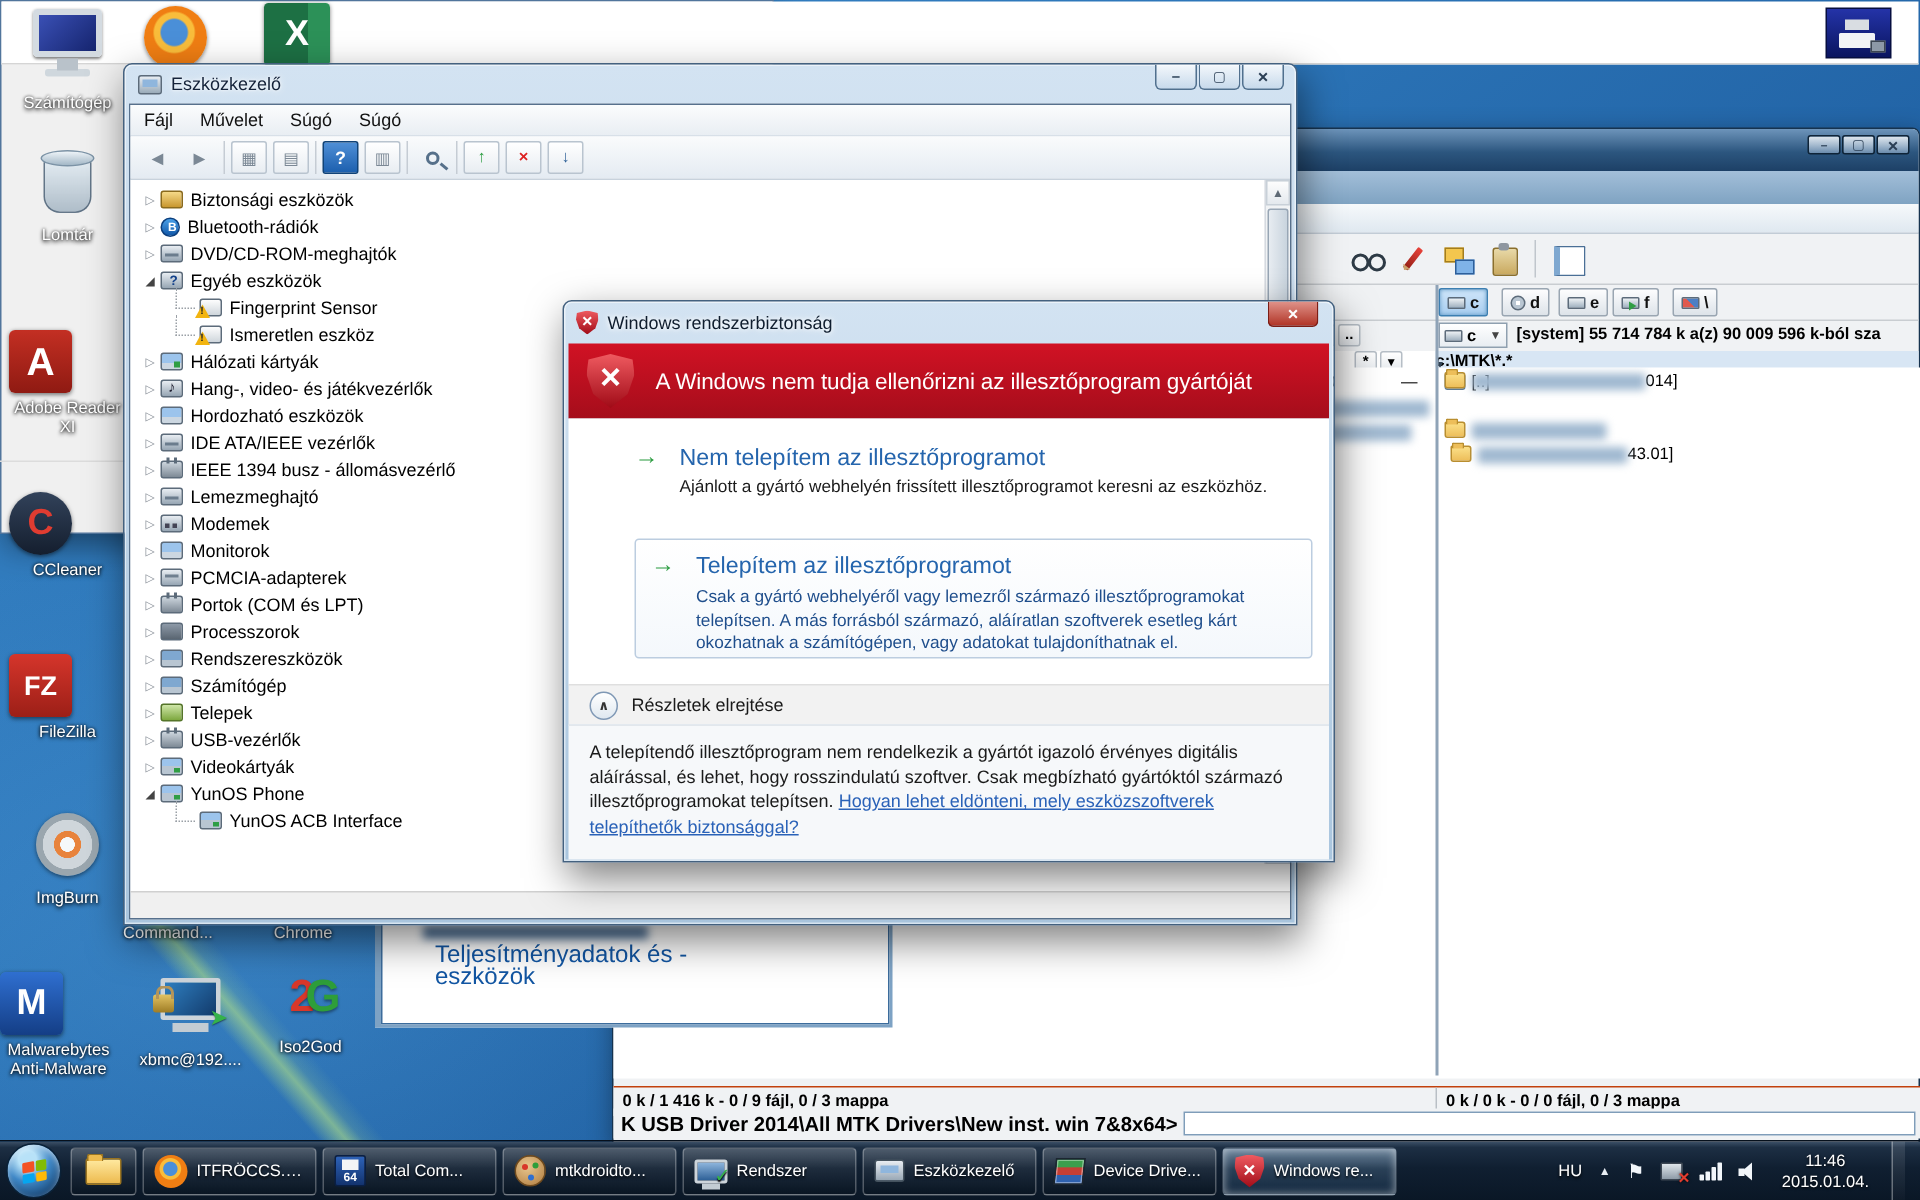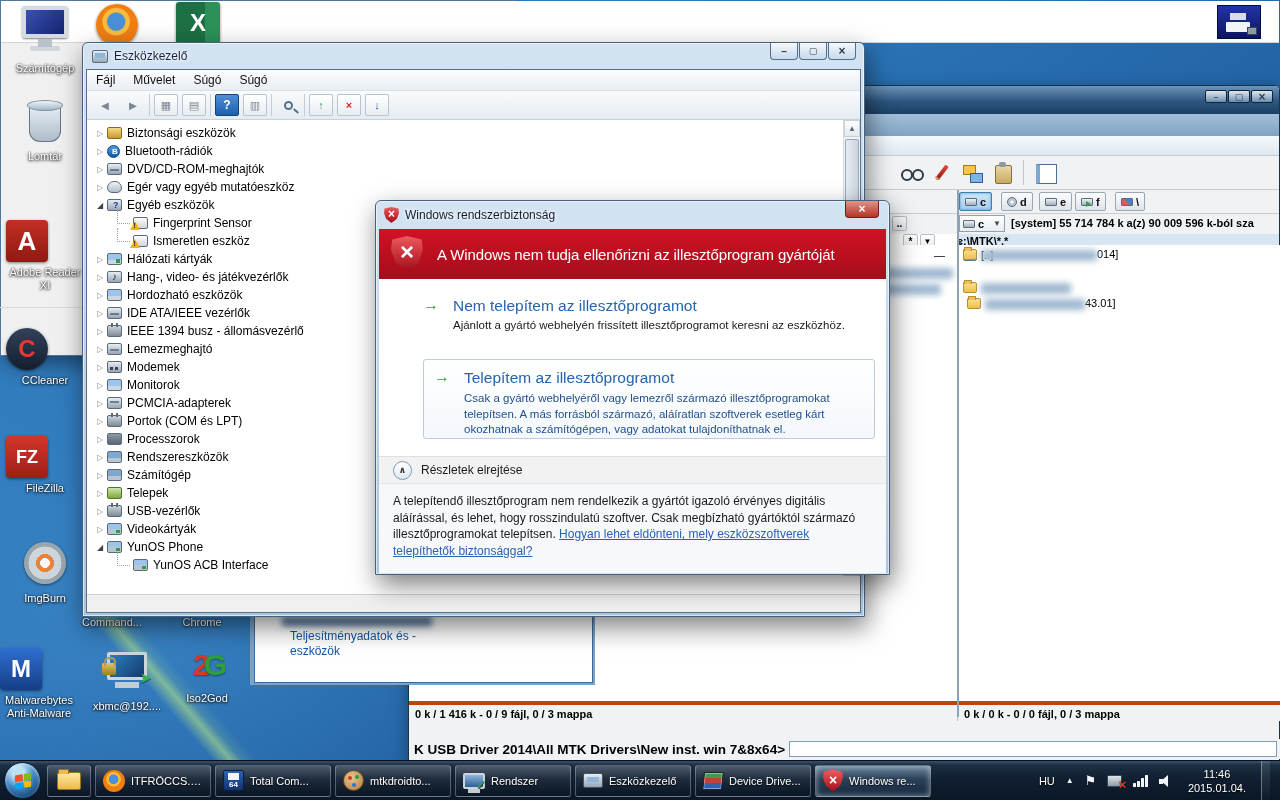--- a/index.html
+++ b/index.html
@@ -80,29 +80,29 @@
 .tc-heads{height:15px;background:linear-gradient(#ffffff,#e7ebef);border-bottom:1px solid #c5cbd1;position:relative;font-size:11px;font-weight:bold}
 .tc-heads span{position:absolute;top:0;line-height:14px}
 .tc-list{position:absolute;left:0;top:159px;width:872px;height:474px;background:#fff;overflow:hidden}
 .vdiv{position:absolute;left:548px;top:104px;bottom:45px;width:2px;background:#8fa3b7;z-index:1}
 .frow{position:absolute;height:16px;font-size:11px;color:#000;line-height:15px}
 .blurblk{display:inline-block;height:11px;border-radius:2px;background:#9fb8d0;filter:blur(3px);vertical-align:middle}
 .fold{display:inline-block;width:14px;height:11px;background:linear-gradient(#fbe089,#edbe5a);border:1px solid #b98e2f;border-radius:1px 2px 2px 2px;position:relative;vertical-align:-2px;margin-right:4px}
 .fold::before{content:"";position:absolute;left:0;top:-3px;width:6px;height:3px;background:#edbe5a;border:1px solid #b98e2f;border-bottom:none;border-radius:1px 1px 0 0}
 .fold.up{background:linear-gradient(#e8eef4,#b5c6d6);border-color:#5c7a94}
 .fold.up::after{content:"↑";position:absolute;left:3px;top:-2px;font-size:10px;font-weight:bold;color:#1c4f85}
-.tc-status{position:absolute;left:0;top:615px;width:872px;height:20px;background:#f0f2f4;border-top:4px solid #c2410c;font-size:11px;font-weight:bold;display:flex}
+.tc-status{position:absolute;left:0;top:638px;width:872px;height:20px;background:#f0f2f4;border-top:1px solid #c2410c;font-size:11px;font-weight:bold;display:flex}
 .tc-status .cell{line-height:19px;padding-left:6px}
 .tc-status .cell.l{width:549px;border-right:1px solid #b9bfc5}
 .tc-cmd{position:absolute;left:0;top:653px;width:872px;height:20px;background:#f0f2f4;display:flex;align-items:center;font-weight:bold;font-size:13.5px;padding-left:5px}
 .tc-cmd input{flex:1;height:16px;margin:0 4px;border:1px solid #7f9db9;font-size:11px;padding:0 2px}
 
 #sysfrag{position:absolute;left:250px;top:611px;width:345px;height:74px;z-index:3;background:#fff;border:2px solid #7da2c4;border-left:4px solid #7da2c4;box-shadow:inset 0 0 0 1px #3c6c9c}
 #sysfrag .blurbar{position:absolute;left:28px;top:4px;width:150px;height:9px;background:#55779c;filter:blur(3px)}
-#sysfrag .link{position:absolute;left:36px;top:16px;width:170px;font-size:12px;color:#1256a3;line-height:15px}
+#sysfrag .link{position:absolute;left:36px;top:16px;width:170px;font-size:16px;color:#1256a3;line-height:15px}
 
 #dm{left:82px;top:42px;width:783px;height:575px;z-index:4}
 #dm .titlebar{height:26px;display:flex;align-items:center;padding:0 9px;gap:6px}
 #dm .titlebar .t{font-size:12px;color:#15233a;text-shadow:0 0 6px #fff,0 0 2px #fff}
 #dm .capbtns{right:8px}
 .dmico{width:16px;height:13px;background:linear-gradient(#e8edf2,#9aabb9);border:1px solid #5c6b7a;border-radius:2px;position:relative}
 .dmico::after{content:"";position:absolute;left:2px;top:2px;right:2px;height:5px;background:#8fb6dd}
 #dm .client{position:absolute;left:3px;right:3px;top:26px;bottom:3px;background:#fff;border:1px solid #57708c;display:flex;flex-direction:column}
 .dm-menu{height:21px;background:linear-gradient(#fbfcfd,#e9eef3);display:flex;align-items:center;font-size:12px;color:#111;border-bottom:1px solid #d8e0e8}
 .dm-menu span{padding:0 9px}
@@ -426,25 +426,20 @@
             <span class="exp cls"></span>
             <span class="ic btc"></span>
             <span class="tl">Bluetooth-rádiók</span>
           </div>
         <div class="trow">
             <span class="exp cls"></span>
             <span class="ic drv"></span>
             <span class="tl">DVD/CD-ROM-meghajtók</span>
           </div>
         <div class="trow">
-            <span class="exp cls"></span>
-            <span class="ic mou"></span>
-            <span class="tl">Egér vagy egyéb mutatóeszköz</span>
-          </div>
-        <div class="trow">
             <span class="exp open"></span>
             <span class="ic q"></span>
             <span class="tl">Egyéb eszközök</span>
           </div>
         <div class="trow child">
             <span class="conn"></span>
             <span class="ic warn">
               <span class="wtri"></span>
             </span>
             <span class="tl">Fingerprint Sensor</span>

